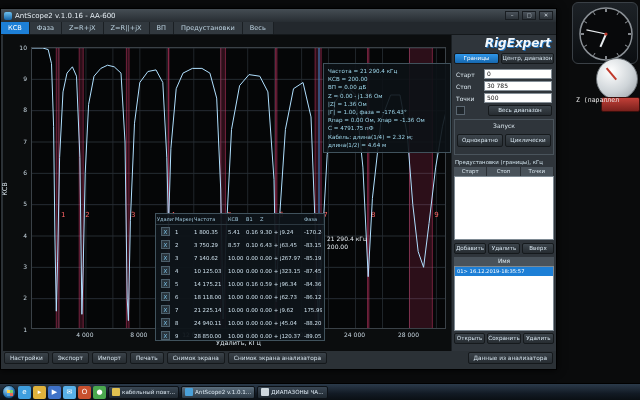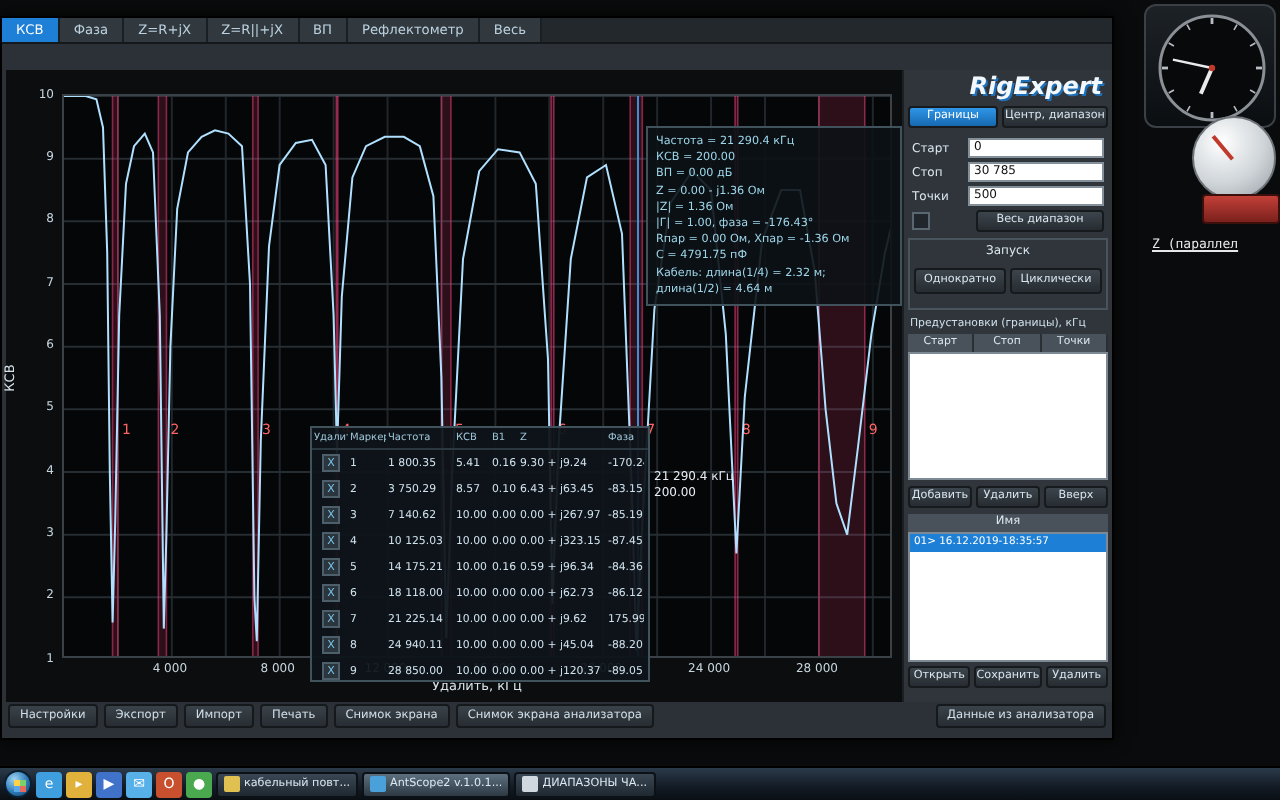--- a/index.html
+++ b/index.html
@@ -9,22 +9,22 @@
 
   
   .gadget-clock { position:absolute; left:572px; top:2px; width:66px; height:62px;
     background:linear-gradient(#1d2227,#0b0e11); border:1px solid #3a4046; border-radius:6px; }
   .gadget-gauge { position:absolute; left:596px; top:58px; width:42px; height:42px; border-radius:50%;
     background:radial-gradient(circle at 35% 30%, #ffffff, #ced4d8 55%, #969ca2); border:1px solid #6d7378; }
   .needle { position:absolute; left:50%; top:50%; width:1.5px; height:15px; background:#c0392b;
     transform-origin:0 0; transform:rotate(140deg); }
   .gadget-red { position:absolute; left:601px; top:97px; width:39px; height:15px; border-radius:2px;
     background:linear-gradient(#c24038,#7a201c); border:1px solid #3a0f0c; }
-  .desk-title { position:absolute; left:576px; top:118px; font-family:"DejaVu Sans Mono",monospace;
-    font-size:6.5px; color:#e8e8e8; white-space:pre;text-decoration:underline; }
+  .desk-title { position:absolute; left:576px; top:96px; font-family:"DejaVu Sans Mono",monospace;
+    font-size:6.5px; color:#e8e8e8; white-space:pre; }
   .freq-list { position:absolute; left:576px; top:178px; font-family:"DejaVu Sans Mono",monospace;
     font-size:7px; line-height:13px; color:#f2f2f2; white-space:pre; }
 
   
   .app-window { position:absolute; left:0; top:8px; width:557px; height:362px;
     background:#2b3136; border:1px solid #000; box-shadow:0 0 8px rgba(0,0,0,.9); }
   .titlebar { height:13px; background:linear-gradient(#454d54,#272d32);
     display:flex; align-items:center; gap:3px; padding:0 3px; }
   .app-icon { width:8px; height:8px; border-radius:2px; background:linear-gradient(#6ec1f0,#1565a8); }
   .title-text { flex:1; font-size:7px; color:#e4ecf2; white-space:nowrap; overflow:hidden; }
@@ -150,27 +150,34 @@
       <circle cx="33" cy="31" r="1.6" fill="#c0392b"></circle>
     </svg>
   </div>
   <div class="gadget-gauge">
     <div class="needle"></div>
   </div>
   <div class="gadget-red"></div>
   <div class="desk-title">Z (параллел</div>
 
   <div class="app-window">
+    <div class="titlebar">
+      <div class="app-icon"></div>
+      <div class="title-text">AntScope2 v.1.0.16 - AA-600</div>
+      <div class="winbtn">–</div>
+      <div class="winbtn">▢</div>
+      <div class="winbtn">✕</div>
+    </div>
     <div class="tabbar">
         <div class="tab active">КСВ</div>
         <div class="tab">Фаза</div>
         <div class="tab">Z=R+jX</div>
         <div class="tab">Z=R||+jX</div>
         <div class="tab">ВП</div>
-        <div class="tab">Рефлектометр</div>
+        <div class="tab">Предустановки</div>
         <div class="tab">Весь</div>
       </div>
 
     <div class="chart-area">
       <div class="ylabel">КСВ</div>
       <div class="plot-wrap">
         <svg id="plot-svg" width="415" height="282">
             <line x1="26.961182394023066" y1="0" x2="26.961182394023066" y2="282" stroke="#20262b" stroke-width="1"></line>
             <line x1="53.92236478804613" y1="0" x2="53.92236478804613" y2="282" stroke="#20262b" stroke-width="1"></line>
             <line x1="80.8835471820692" y1="0" x2="80.8835471820692" y2="282" stroke="#20262b" stroke-width="1"></line>

